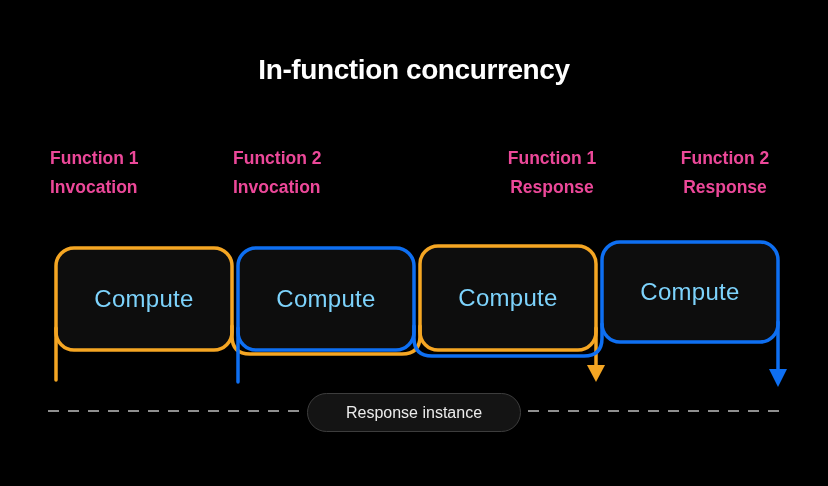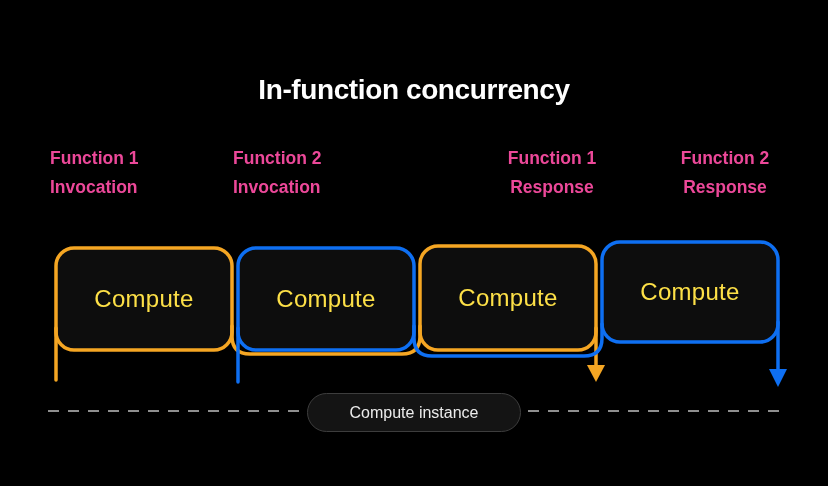--- a/index.html
+++ b/index.html
@@ -2,30 +2,30 @@
 <html><head>
 <meta charset="utf-8">
 <style>
   html, body { margin:0; padding:0; background:#000; }
   .stage {
     position:relative; width:828px; height:486px; background:#000;
     overflow:hidden; font-family:"Liberation Sans", sans-serif;
   }
   .title {
     position:absolute; top:54px; left:0; width:100%; text-align:center;
-    color:#fff; font-size:28px; font-weight:700; letter-spacing:-0.4px;margin-top:20px;
+    color:#fff; font-size:28px; font-weight:700; letter-spacing:-0.4px;
   }
   .col-label {
     position:absolute; color:#ec4899; font-size:17.5px; font-weight:700; line-height:29px;
   }
   .col-label.center { text-align:center; }
   .compute-box {
     position:absolute; background:#0d0d0d; border-radius:18px; z-index:1;
     display:flex; align-items:center; justify-content:center;
-    color:#fde047; font-size:24px; font-weight:400; letter-spacing:0.3px;
+    color:#7dd3fc; font-size:24px; font-weight:400; letter-spacing:0.3px;
   }
   svg.overlay {
     position:absolute; left:0; top:0; width:828px; height:486px;
     z-index:2; pointer-events:none;
   }
   .trace { fill:none; stroke-width:3.5; stroke-linecap:round; }
   .head { stroke:none; }
   .pill {
     position:absolute; left:307px; top:393px; width:212px; height:37px;
     background:#141414; border:1px solid #3d3d3d; border-radius:20px; z-index:3;
@@ -83,16 +83,16 @@
     <line x1="238" y1="328" x2="238" y2="382" class="trace" stroke="#0E6FF2"></line>
     <path d="M 414 326 L 414 338 Q 414 356 432 356 L 584 356 Q 602 356 602 338 L 602 324" class="trace" stroke="#0E6FF2"></path>
     <rect x="602" y="242" width="176" height="100" rx="18" class="trace" stroke="#0E6FF2"></rect>
     <line x1="778" y1="322" x2="778" y2="372" class="trace" stroke="#0E6FF2"></line>
     <polygon points="769,369 787,369 778,387" class="head" fill="#0E6FF2"></polygon>
 
     <line x1="48" y1="411" x2="780" y2="411" stroke-width="2" stroke-dasharray="11 9" stroke="#8F8F8F"></line>
   </svg>
 
   <div class="pill">
-    <span>Compute instance</span>
+    <span>Response instance</span>
   </div>
 
 </div>
 
 </body></html>

